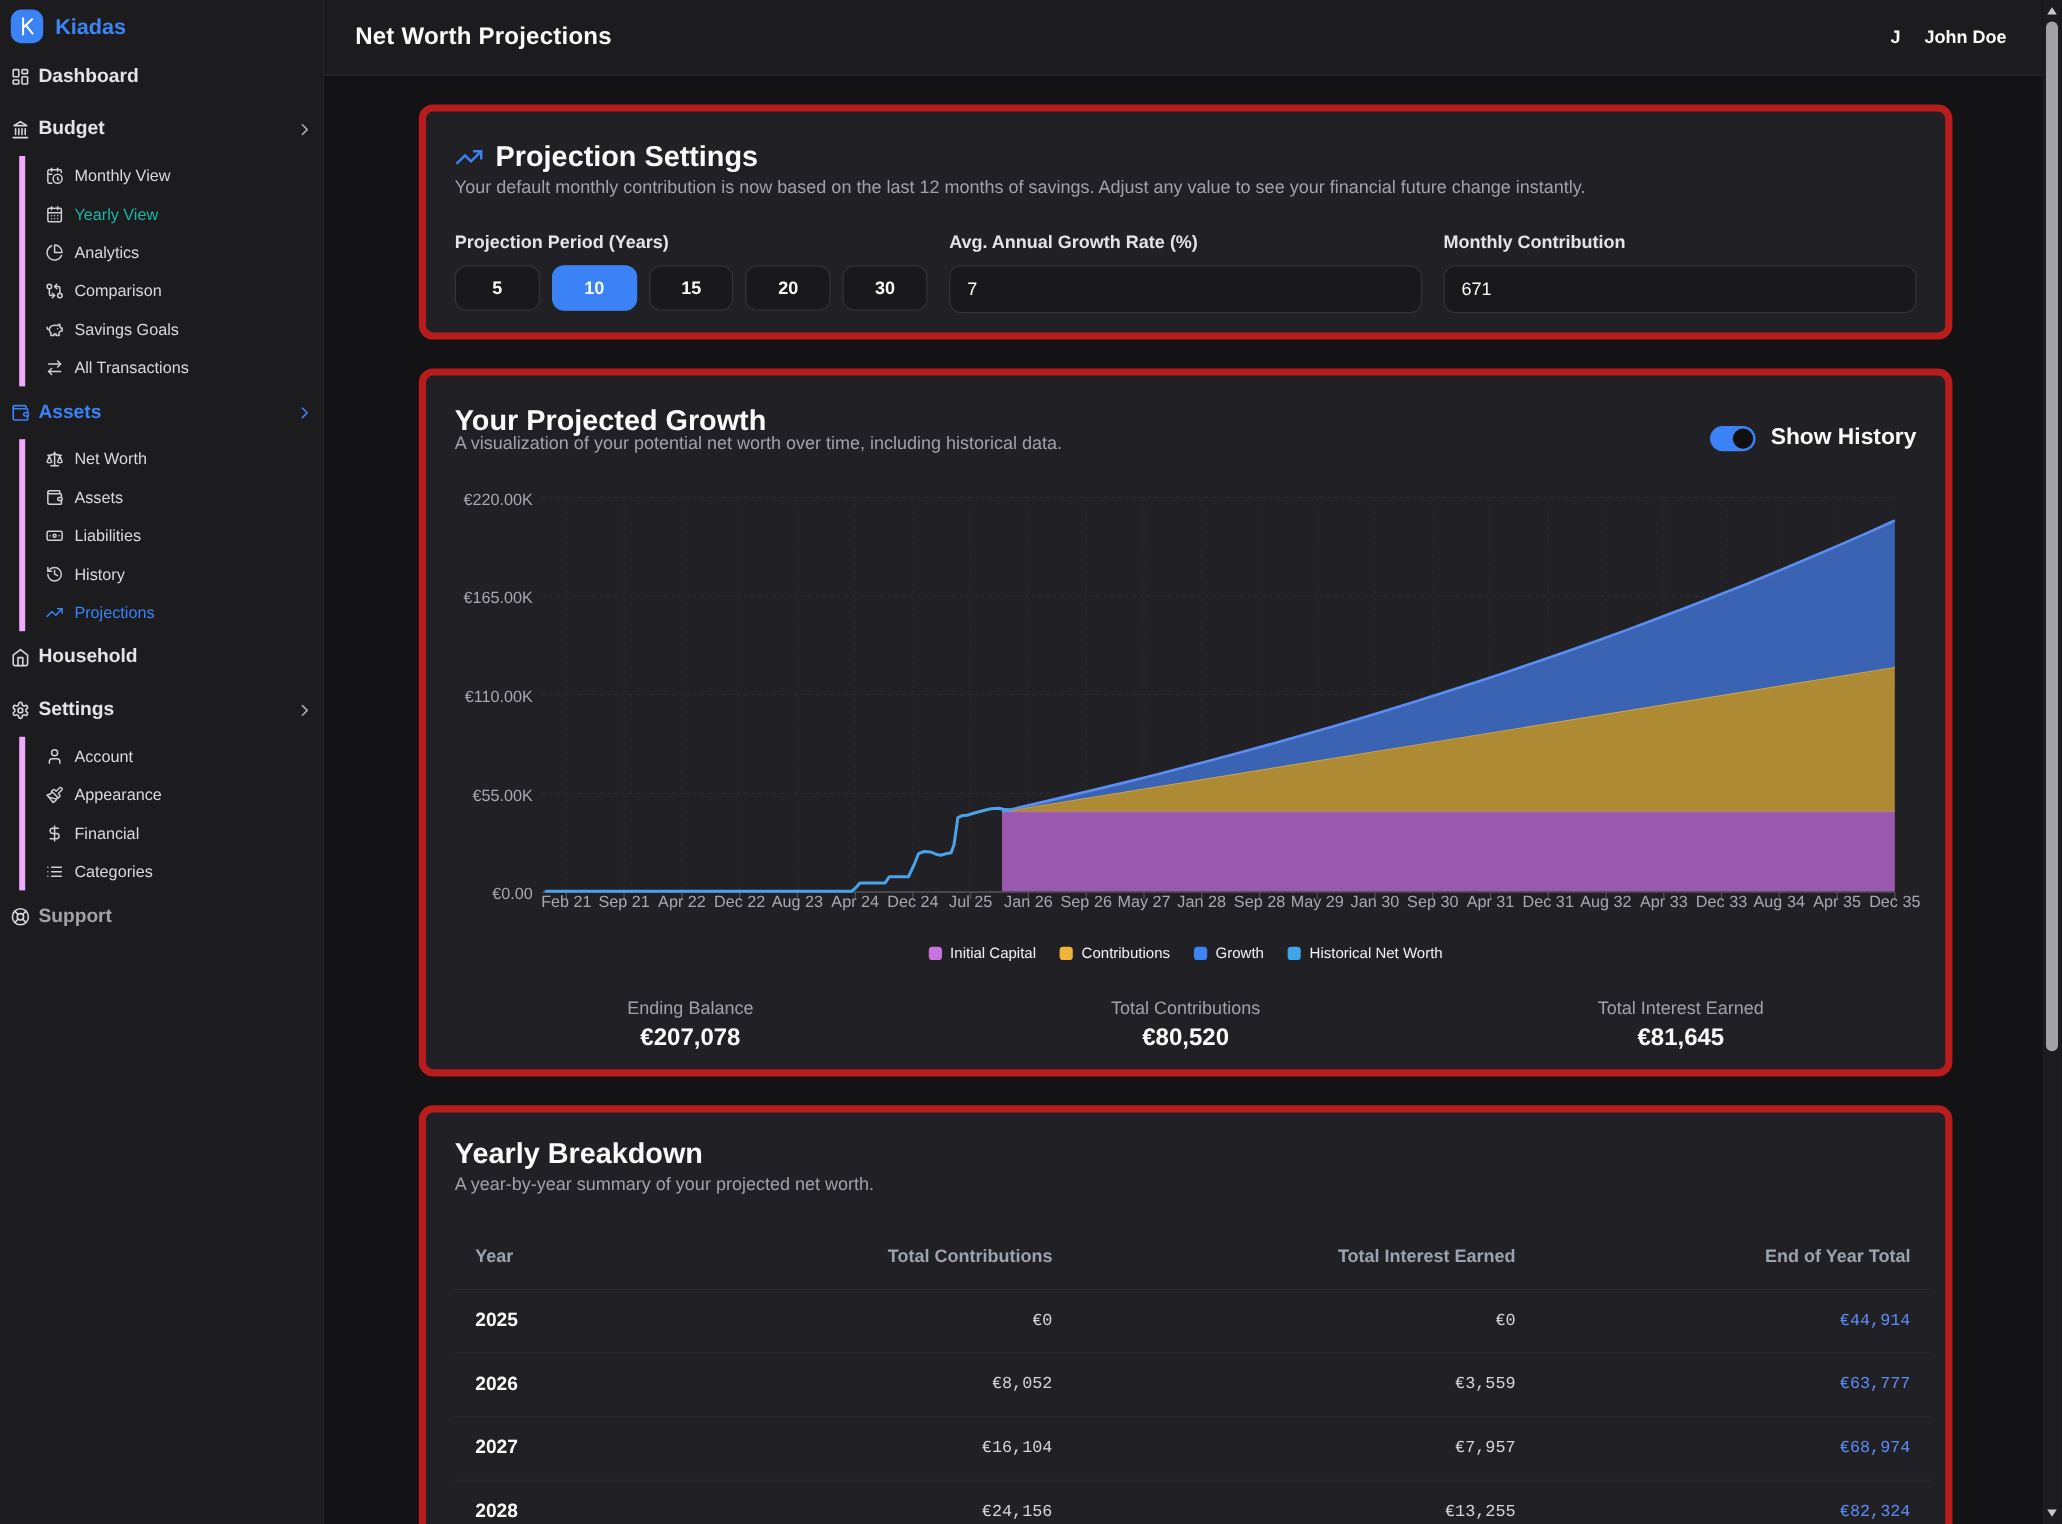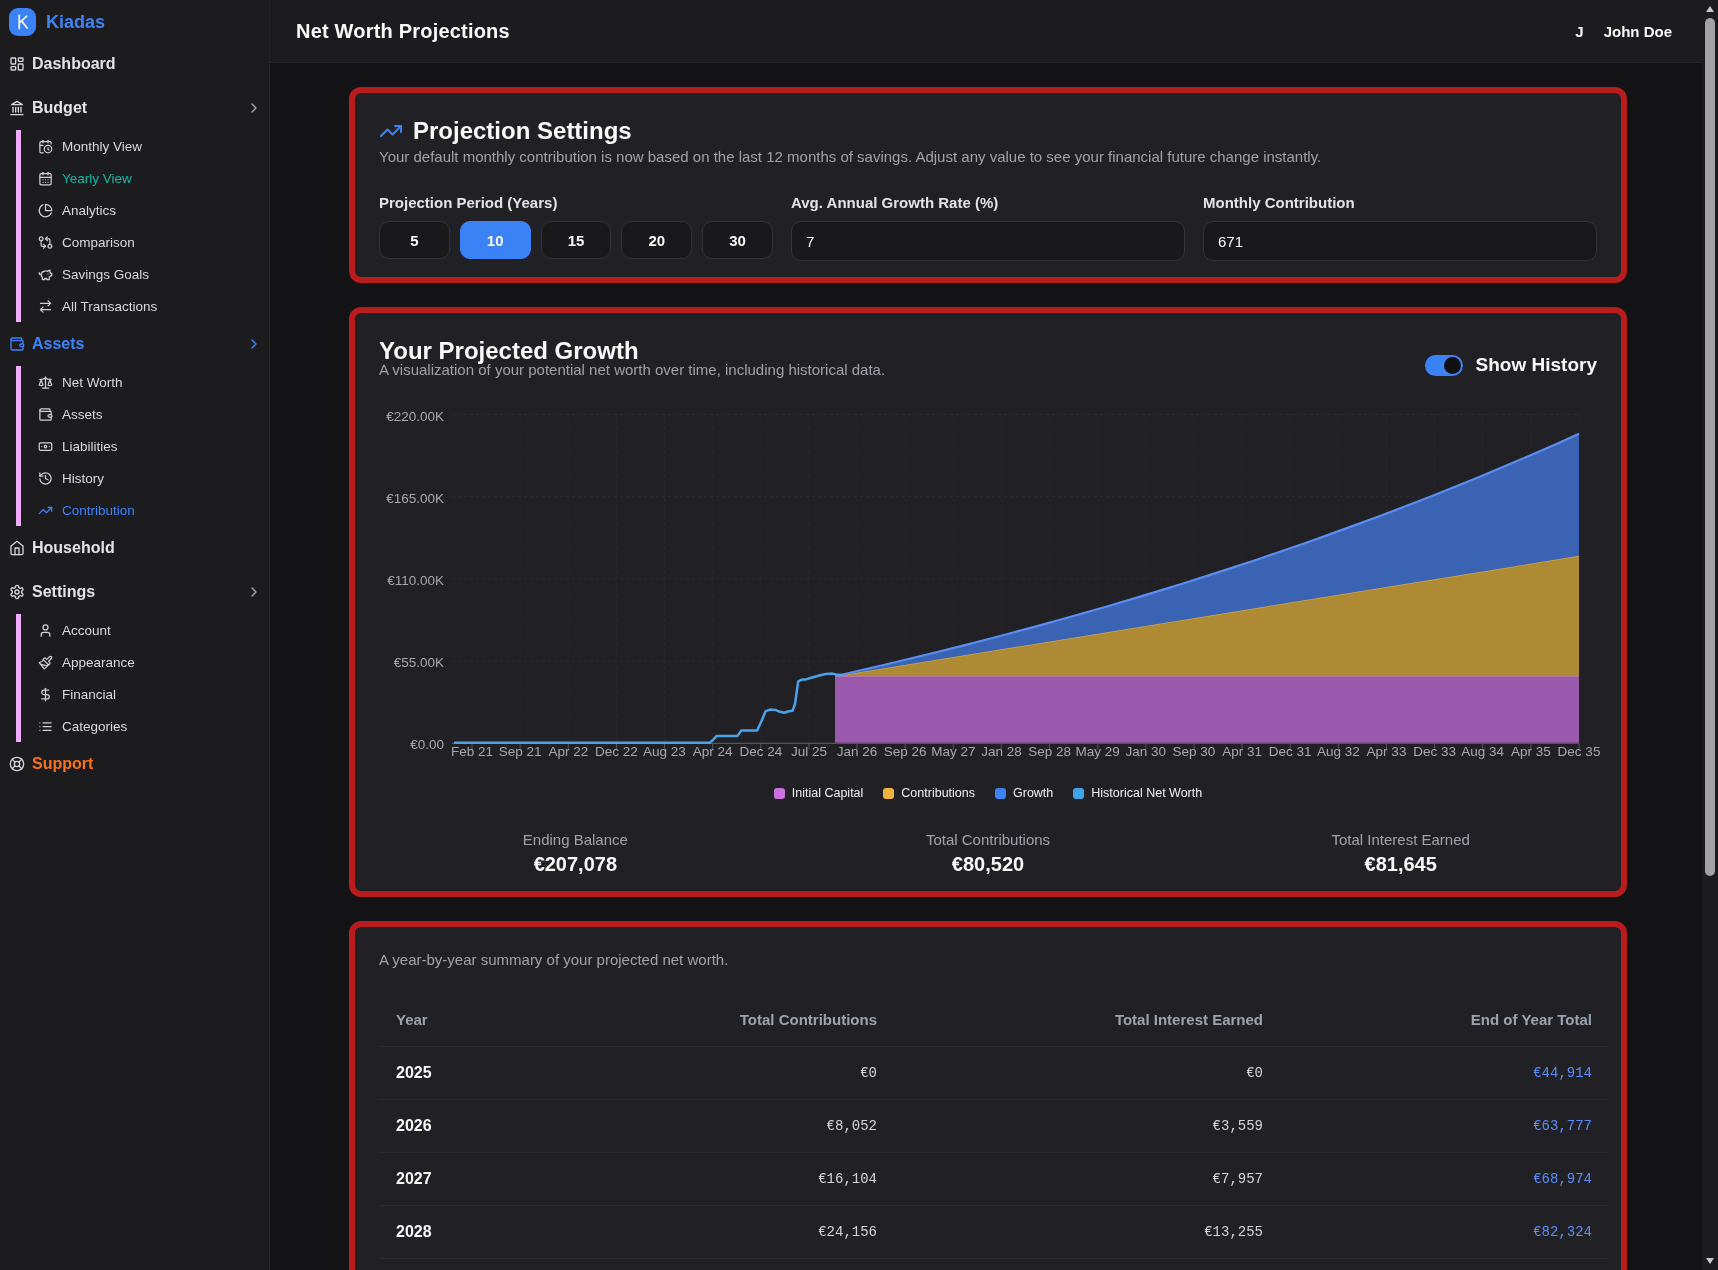--- a/index.html
+++ b/index.html
@@ -247,21 +247,21 @@
           </span>
           <span style="color:#d9d9dd">History</span>
         </div>
         <div class="ns">
           <span class="nsi">
             <svg width="15" height="15" viewBox="0 0 24 24" fill="none" stroke="#3b82f6" stroke-width="2" stroke-linecap="round" stroke-linejoin="round">
               <polyline points="22 7 13.5 15.5 8.5 10.5 2 17"></polyline>
               <polyline points="16 7 22 7 22 13"></polyline>
             </svg>
           </span>
-          <span style="color:#3b82f6">Contribution</span>
+          <span style="color:#3b82f6">Projections</span>
         </div>
       </div>
     <div class="np">
         <span class="npi">
           <svg width="16" height="16" viewBox="0 0 24 24" fill="none" stroke="#d6d6da" stroke-width="2" stroke-linecap="round" stroke-linejoin="round">
             <path d="m3 9 9-7 9 7v11a2 2 0 0 1-2 2H5a2 2 0 0 1-2-2z"></path>
             <polyline points="9 22 9 12 15 12 15 22"></polyline>
           </svg>
         </span>
         <span style="color:#e4e4e7">Household</span>
@@ -327,21 +327,21 @@
         <span class="npi">
           <svg width="16" height="16" viewBox="0 0 24 24" fill="none" stroke="#d6d6da" stroke-width="2" stroke-linecap="round" stroke-linejoin="round">
             <circle cx="12" cy="12" r="10"></circle>
             <path d="m4.93 4.93 4.24 4.24"></path>
             <path d="m14.83 9.17 4.24-4.24"></path>
             <path d="m14.83 14.83 4.24 4.24"></path>
             <path d="m9.17 14.83-4.24 4.24"></path>
             <circle cx="12" cy="12" r="4"></circle>
           </svg>
         </span>
-        <span style="color:#f97316">Support</span>
+        <span style="color:#a3a3a3">Support</span>
       </div>
   </nav>
 </aside>
 
 <div class="main">
   <header>
       <h1>Net Worth Projections</h1>
     <div class="hright">
         <span class="hj">J</span>
         <span class="hname">John Doe</span>
@@ -496,20 +496,21 @@
               <div class="sl">Total Contributions</div>
               <div class="sv">€80,520</div>
             </div>
         <div class="stat">
               <div class="sl">Total Interest Earned</div>
               <div class="sv">€81,645</div>
             </div>
       </div>
     </div>
     <div class="card" style="padding-top:21px">
+      <h2 class="plain">Yearly Breakdown</h2>
       <div class="subt" style="margin-top:3px">A year-by-year summary of your projected net worth.</div>
       <table>
             <colgroup>
               <col class="c-1">
               <col class="c-2">
               <col class="c-3">
               <col class="c-4">
             </colgroup>
         <thead>
               <tr>

